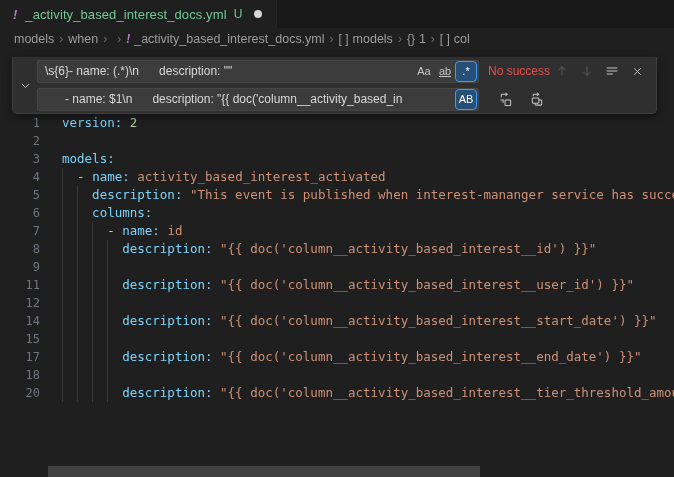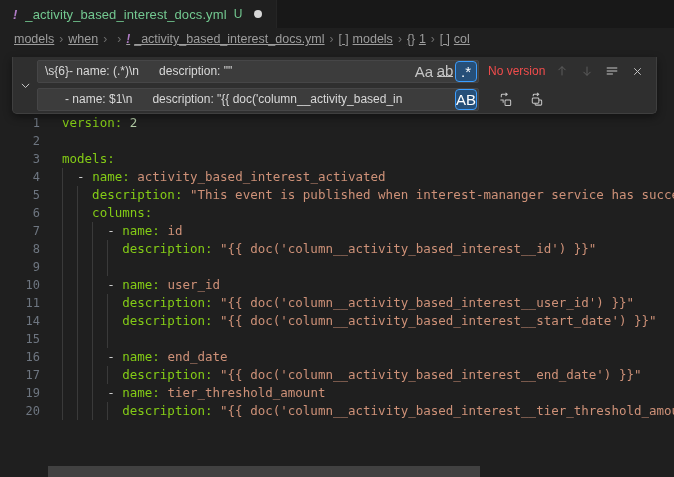--- a/index.html
+++ b/index.html
@@ -17,39 +17,39 @@
   }
   .yaml-glyph{color:#b07cc6;font-weight:700;font-size:13px;margin-right:8px;font-style:italic;}
   .tab-label{color:#73c991;font-size:13px;letter-spacing:.1px;}
   .git-badge{color:#73c991;font-size:12px;margin-left:7px;}
   .mod-dot{width:8px;height:8px;border-radius:50%;background:#d7d7d7;margin-left:12px;}
   
   .breadcrumbs{
     height:22px;background:#1f1f1f;display:flex;align-items:center;
     padding-left:14px;font-size:12.5px;color:#9d9d9d;white-space:nowrap;overflow:hidden;
   }
-  .crumb{display:flex;align-items:flex-end;cursor:pointer;text-decoration:underline;}
+  .crumb{display:flex;align-items:flex-end;cursor:pointer;}
   .crumb .sym{margin-right:4px;color:#9d9d9d;font-size:12px;}
   .crumb .sym.yaml{color:#b07cc6;font-weight:700;font-style:italic;}
   .crumb-sep{margin:0 5px;color:#6e6e6e;font-size:12px;}
   
   .editor{position:relative;height:427px;overflow:hidden;}
   .code{
     position:absolute;top:64px;left:0;right:0;
     font-family:"DejaVu Sans Mono",monospace;font-size:12.5px;line-height:18px;
   }
   .line{display:flex;height:18px;white-space:pre;}
   .gutter{
     flex:none;width:62px;box-sizing:border-box;padding-right:22px;
     text-align:right;color:#6e7681;font-size:12px;line-height:18px;
     font-family:"DejaVu Sans Mono",monospace;
   }
   .lc{position:relative;flex:1;overflow:hidden;}
   .guide{position:absolute;top:0;bottom:0;width:1px;background:#3a3a3a;}
-  .t-k{color:#84cc16;}
+  .t-k{color:#7dd3fc;}
   .t-s{color:#ce9178;}
   .t-n{color:#b5cea8;}
   .t-p{color:#cccccc;}
   .t-w{color:#d4d4d4;}
   .hscroll{
     position:absolute;left:48px;bottom:0;width:432px;height:11px;
     background:rgba(121,121,121,.38);
   }
   
   .find-widget{
@@ -64,21 +64,21 @@
   .fw-input{
     flex:none;width:442px;height:23px;box-sizing:border-box;
     background:#3c3c3c;border:1px solid #464647;border-radius:2px;
     display:flex;align-items:center;padding:0 2px 0 7px;
     color:#cfcfcf;font-size:12px;
   }
   .fw-text{flex:1;white-space:pre;overflow:hidden;color:#d8d8d8;}
   .toggle{
     flex:none;width:20px;height:19px;margin-left:1px;border-radius:3px;
     display:flex;align-items:center;justify-content:center;
-    color:#c5c5c5;font-size:15px;cursor:pointer;font-family:"Liberation Sans",sans-serif;
+    color:#c5c5c5;font-size:11px;cursor:pointer;font-family:"Liberation Sans",sans-serif;
   }
   .toggle.active{background:#264f78;outline:1px solid #3b9eff;color:#ffffff;}
   .toggle .uword{border-bottom:1px solid currentColor;line-height:10px;}
   .result-status{margin-left:9px;font-size:12px;color:#f14c4c;white-space:nowrap;}
   .fw-actions{margin-left:auto;display:flex;align-items:center;gap:5px;padding-right:3px;}
   .iconbtn{
     width:20px;height:20px;border-radius:4px;display:flex;align-items:center;justify-content:center;
     color:#c5c5c5;font-size:13px;cursor:pointer;
   }
   .iconbtn.disabled{color:#5f5f5f;cursor:default;}
@@ -133,27 +133,26 @@
   <div class="code" id="code">
       <div class="line"><div class="gutter">1</div><div class="lc"><span class="t-k">version:</span><span class="t-w"> </span><span class="t-n">2</span></div></div>
       <div class="line"><div class="gutter">2</div><div class="lc"></div></div>
       <div class="line"><div class="gutter">3</div><div class="lc"><span class="t-k">models:</span></div></div>
       <div class="line"><div class="gutter">4</div><div class="lc"><span class="guide" style="left: 0px;"></span><span class="t-w">  </span><span class="t-p">- </span><span class="t-k">name:</span><span class="t-w"> </span><span class="t-s">activity_based_interest_activated</span></div></div>
       <div class="line"><div class="gutter">5</div><div class="lc"><span class="guide" style="left: 0px;"></span><span class="guide" style="left: 15.04px;"></span><span class="t-w">    </span><span class="t-k">description:</span><span class="t-w"> </span><span class="t-s">"This event is published when interest-mananger service has success</span></div></div>
       <div class="line"><div class="gutter">6</div><div class="lc"><span class="guide" style="left: 0px;"></span><span class="guide" style="left: 15.04px;"></span><span class="t-w">    </span><span class="t-k">columns:</span></div></div>
       <div class="line"><div class="gutter">7</div><div class="lc"><span class="guide" style="left: 0px;"></span><span class="guide" style="left: 15.04px;"></span><span class="guide" style="left: 30.08px;"></span><span class="t-w">      </span><span class="t-p">- </span><span class="t-k">name:</span><span class="t-w"> </span><span class="t-s">id</span></div></div>
       <div class="line"><div class="gutter">8</div><div class="lc"><span class="guide" style="left: 0px;"></span><span class="guide" style="left: 15.04px;"></span><span class="guide" style="left: 30.08px;"></span><span class="guide" style="left: 45.12px;"></span><span class="t-w">        </span><span class="t-k">description:</span><span class="t-w"> </span><span class="t-s">"{{ doc('column__activity_based_interest__id') }}"</span></div></div>
       <div class="line"><div class="gutter">9</div><div class="lc"><span class="guide" style="left: 0px;"></span><span class="guide" style="left: 15.04px;"></span><span class="guide" style="left: 30.08px;"></span><span class="guide" style="left: 45.12px;"></span></div></div>
-      <div class="line"><div class="gutter">10</div><div class="lc"><span class="guide" style="left: 0px;"></span><span class="guide" style="left: 15.04px;"></span><span class="guide" style="left: 30.08px;"></span><span class="t-w">      </span><span class="t-p">- </span><span class="t-k">name:</span><span class="t-w"> </span><span class="t-s">user_id</span></div></div>
       <div class="line"><div class="gutter">11</div><div class="lc"><span class="guide" style="left: 0px;"></span><span class="guide" style="left: 15.04px;"></span><span class="guide" style="left: 30.08px;"></span><span class="guide" style="left: 45.12px;"></span><span class="t-w">        </span><span class="t-k">description:</span><span class="t-w"> </span><span class="t-s">"{{ doc('column__activity_based_interest__user_id') }}"</span></div></div>
+      <div class="line"><div class="gutter">12</div><div class="lc"><span class="guide" style="left: 0px;"></span><span class="guide" style="left: 15.04px;"></span><span class="guide" style="left: 30.08px;"></span><span class="guide" style="left: 45.12px;"></span></div></div>
       <div class="line"><div class="gutter">14</div><div class="lc"><span class="guide" style="left: 0px;"></span><span class="guide" style="left: 15.04px;"></span><span class="guide" style="left: 30.08px;"></span><span class="guide" style="left: 45.12px;"></span><span class="t-w">        </span><span class="t-k">description:</span><span class="t-w"> </span><span class="t-s">"{{ doc('column__activity_based_interest__start_date') }}"</span></div></div>
       <div class="line"><div class="gutter">15</div><div class="lc"><span class="guide" style="left: 0px;"></span><span class="guide" style="left: 15.04px;"></span><span class="guide" style="left: 30.08px;"></span><span class="guide" style="left: 45.12px;"></span></div></div>
-      <div class="line"><div class="gutter">16</div><div class="lc"><span class="guide" style="left: 0px;"></span><span class="guide" style="left: 15.04px;"></span><span class="guide" style="left: 30.08px;"></span><span class="t-w">      </span><span class="t-p">- </span><span class="t-k">name:</span><span class="t-w"> </span><span class="t-s">end_date</span></div></div>
       <div class="line"><div class="gutter">17</div><div class="lc"><span class="guide" style="left: 0px;"></span><span class="guide" style="left: 15.04px;"></span><span class="guide" style="left: 30.08px;"></span><span class="guide" style="left: 45.12px;"></span><span class="t-w">        </span><span class="t-k">description:</span><span class="t-w"> </span><span class="t-s">"{{ doc('column__activity_based_interest__end_date') }}"</span></div></div>
-      <div class="line"><div class="gutter">19</div><div class="lc"><span class="guide" style="left: 0px;"></span><span class="guide" style="left: 15.04px;"></span><span class="guide" style="left: 30.08px;"></span><span class="t-w">      </span><span class="t-p">- </span><span class="t-k">name:</span><span class="t-w"> </span><span class="t-s">tier_threshold_amount</span></div></div>
+      <div class="line"><div class="gutter">18</div><div class="lc"><span class="guide" style="left: 0px;"></span><span class="guide" style="left: 15.04px;"></span><span class="guide" style="left: 30.08px;"></span><span class="guide" style="left: 45.12px;"></span></div></div>
       <div class="line"><div class="gutter">20</div><div class="lc"><span class="guide" style="left: 0px;"></span><span class="guide" style="left: 15.04px;"></span><span class="guide" style="left: 30.08px;"></span><span class="guide" style="left: 45.12px;"></span><span class="t-w">        </span><span class="t-k">description:</span><span class="t-w"> </span><span class="t-s">"{{ doc('column__activity_based_interest__tier_threshold_amount</span></div></div>
     </div>
 
   <div class="hscroll"></div>
 
   <div class="find-widget">
     <div class="collapse">
       <svg width="13" height="13" viewBox="0 0 16 16">
           <path d="M3.5 6l4.5 4.5L12.5 6" stroke="#cccccc" stroke-width="1.2" fill="none"></path>
         </svg>
@@ -162,21 +161,21 @@
 
       <div class="fw-row">
         <div class="fw-input">
           <span class="fw-text">\s{6}- name: (.*)\n      description: ""</span>
           <span class="toggle">Aa</span>
           <span class="toggle">
               <span class="uword">ab</span>
             </span>
           <span class="toggle active">.*</span>
         </div>
-        <span class="result-status">No version</span>
+        <span class="result-status">No success</span>
         <div class="fw-actions">
           <span class="iconbtn disabled">
             <svg width="14" height="14" viewBox="0 0 16 16">
                 <path d="M8 3v10M8 3L4 7M8 3l4 4" stroke="currentColor" stroke-width="1.1" fill="none"></path>
               </svg>
           </span>
           <span class="iconbtn disabled">
             <svg width="14" height="14" viewBox="0 0 16 16">
                 <path d="M8 13V3M8 13l-4-4M8 13l4-4" stroke="currentColor" stroke-width="1.1" fill="none"></path>
               </svg>

